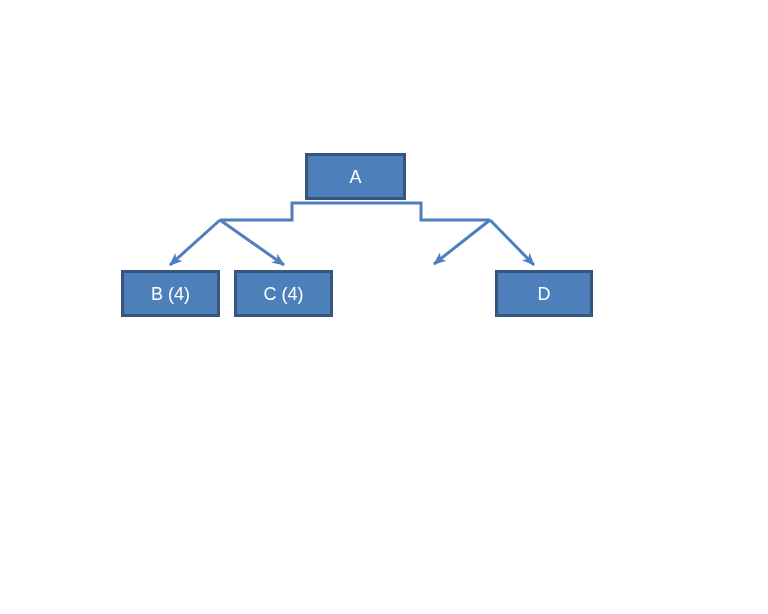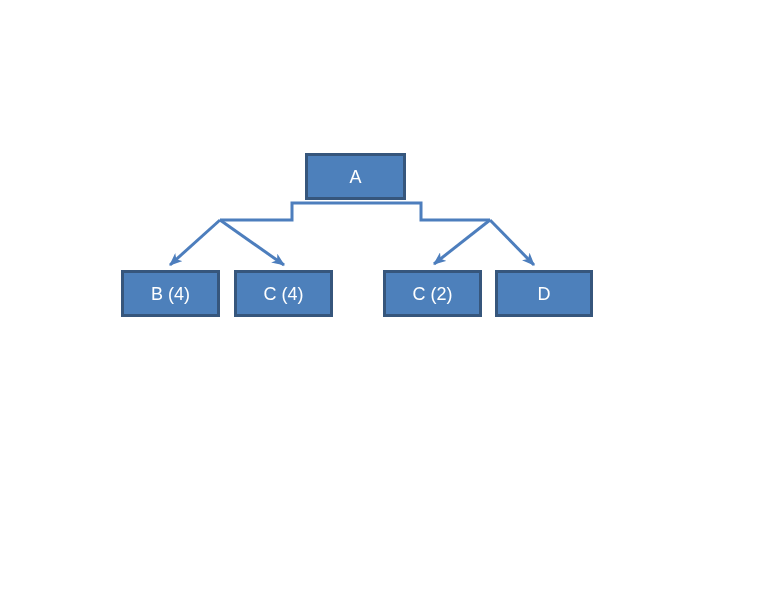--- a/index.html
+++ b/index.html
@@ -79,21 +79,18 @@
   </div>
 
   <div class="node node-b4">
     <span>B (4)</span>
   </div>
 
   <div class="node node-c3">
     <span>C (4)</span>
   </div>
 
-  <div class="node node-c2">
-    <span>C (2)</span>
-  </div>
 
   <div class="node node-d">
     <span>D</span>
   </div>
 
 </div>
 
 </body></html>

